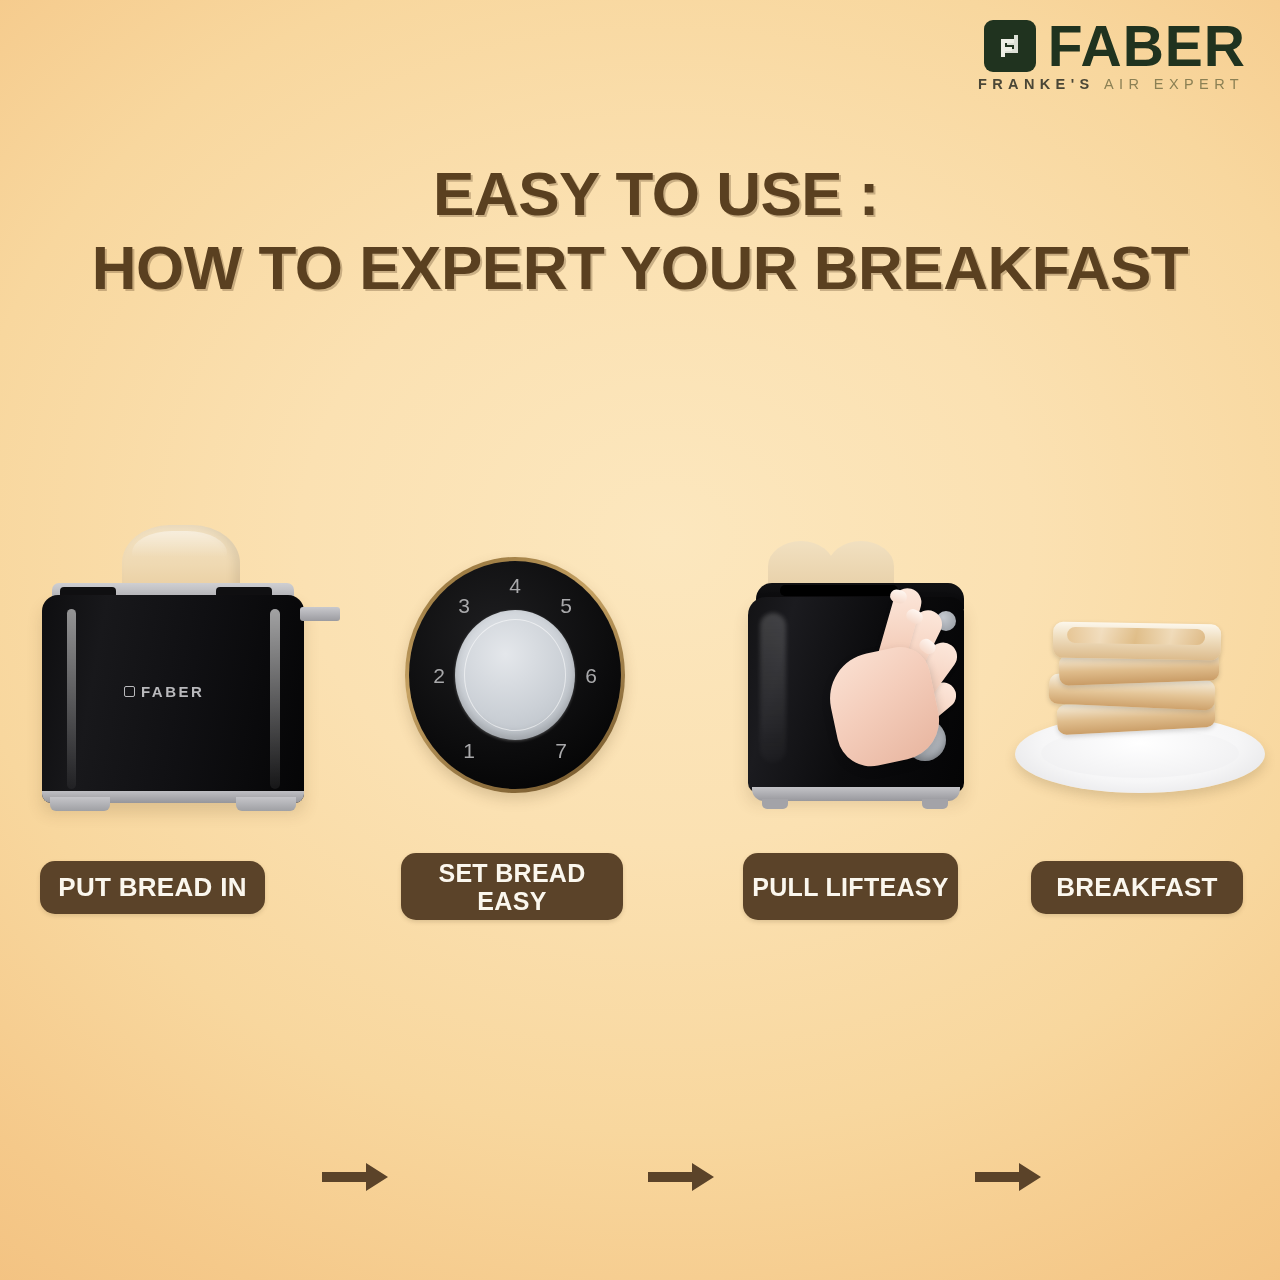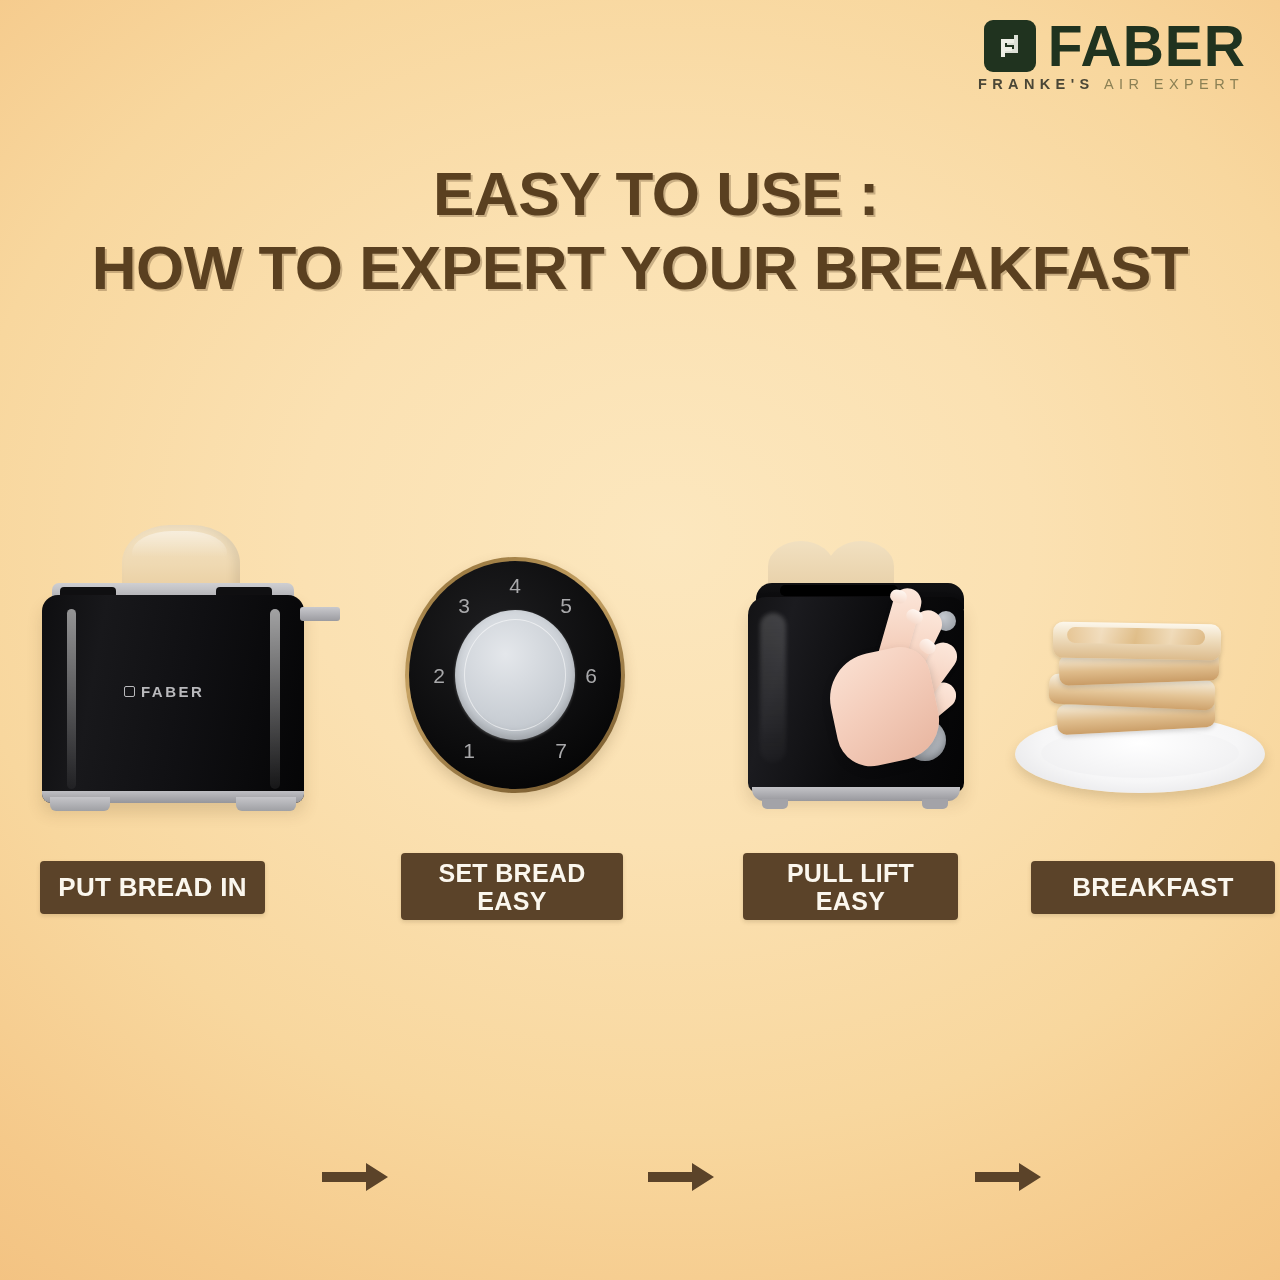--- a/index.html
+++ b/index.html
@@ -50,21 +50,21 @@
   .step { position:absolute; top:0; height:330px; }
   .step-art { position:absolute; left:0; top:0; width:100%; height:330px; }
 
   .arrow { position:absolute; top:655px; height:34px; }
   .arrow svg { display:block; }
 
   
   .pill {
     position:absolute;
     background:#5B4329;
-    border-radius:4px;
+    border-radius:15px;
     color:#FBF7EE;
     font-weight:bold;
     display:flex; align-items:center; justify-content:center;
     text-align:center;
     line-height:1.12;
     box-shadow:0 2px 4px rgba(90,64,32,0.18);
     letter-spacing:0.3px;
   }
 
   
@@ -402,20 +402,20 @@
 
 <div class="pill" style="left:40px; top:861px; width:225px; height:53px; font-size:26px;">
   <span>PUT BREAD IN</span>
 </div>
 
 <div class="pill" style="left:401px; top:853px; width:222px; height:67px; font-size:25px; flex-direction:column;">
   <span>SET BREAD</span>
   <span>EASY</span>
 </div>
 
-<div class="pill" style="left:743px; top:853px; width:215px; height:67px; font-size:25px; flex-direction:column;">
+<div class="pill" style="left:743px; top:853px; width:215px; height:67px; font-size:25px; flex-direction:row;">
   <span>PULL LIFT</span>
   <span>EASY</span>
 </div>
 
-<div class="pill" style="left:1031px; top:861px; width:244px; height:53px; font-size:26px;">
+<div class="pill" style="left:1031px; top:861px; width:212px; height:53px; font-size:26px;">
   <span>BREAKFAST</span>
 </div>
 
 </body></html>

